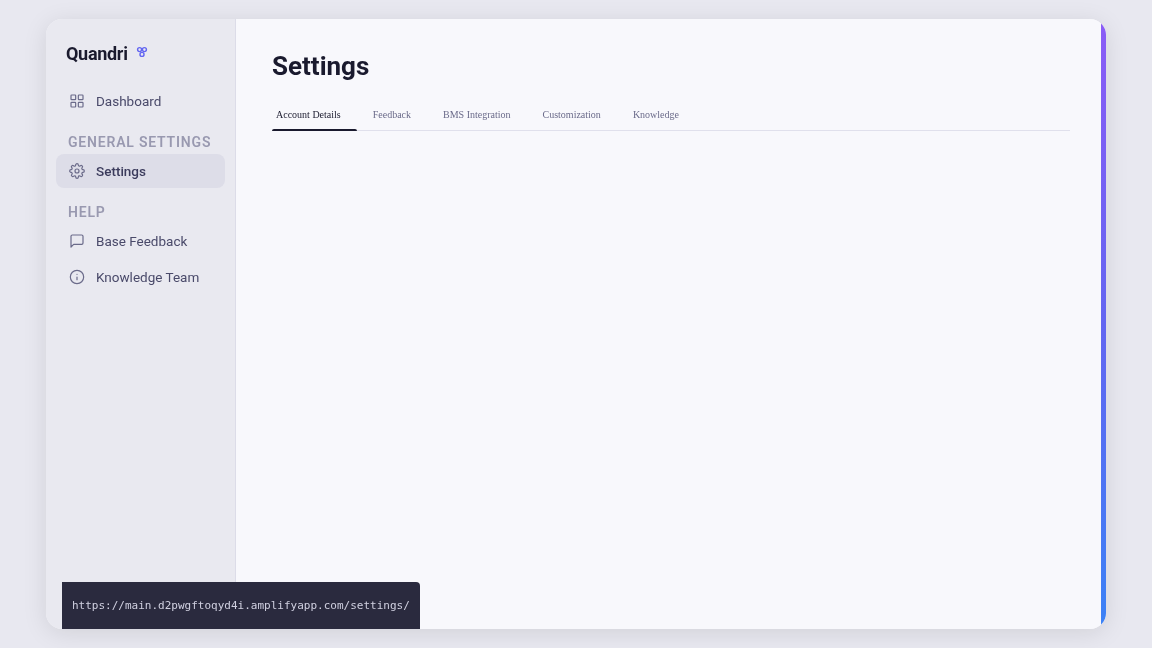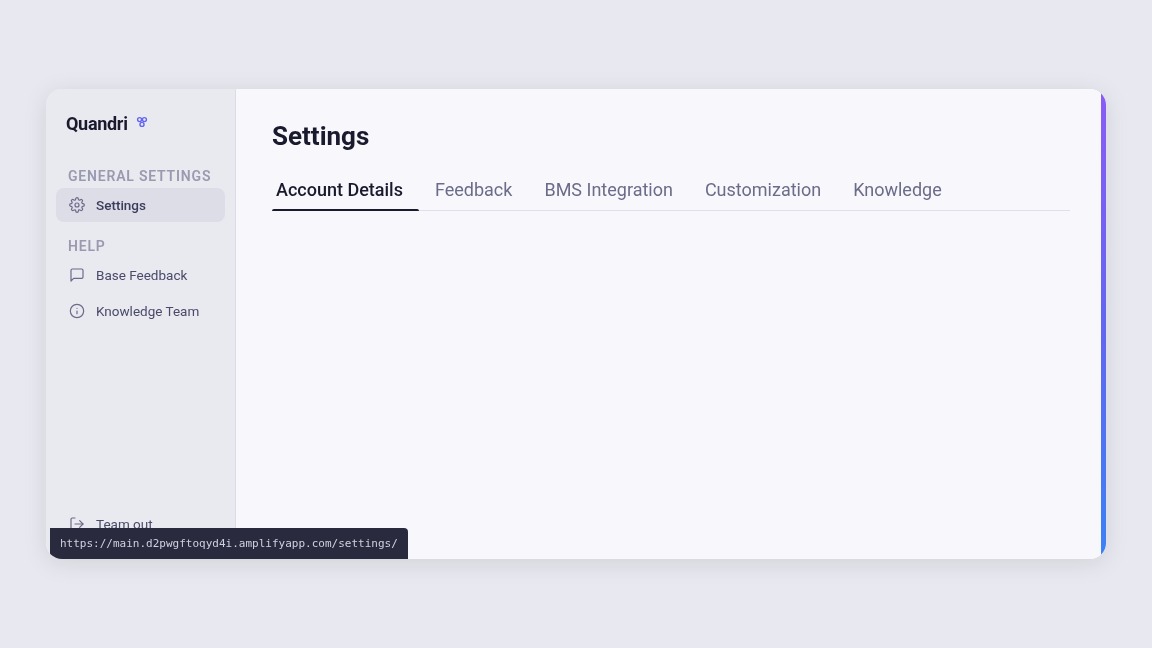--- a/index.html
+++ b/index.html
@@ -11,21 +11,21 @@
       width: 1152px;
       height: 648px;
       background: #e8e8f0;
       font-family: -apple-system, BlinkMacSystemFont, 'Segoe UI', Roboto, sans-serif;
       display: flex;
       align-items: center;
       justify-content: center;
     }
     .app-container {
       width: 1060px;
-      height: 470px;
+      height: 610px;
       background: #f4f4f8;
       border-radius: 16px;
       display: flex;
       overflow: hidden;
       position: relative;
       box-shadow: 0 4px 24px rgba(0,0,0,0.10);
     }
     
     .app-container::after {
       content: '';
@@ -121,26 +121,27 @@
       margin-bottom: 20px;
     }
     .tabs-bar {
       display: flex;
       align-items: center;
       gap: 0;
       border-bottom: 1px solid #e0e0ec;
       margin-bottom: 0;
     }
     .tab-item {
-      font-size: 18px;
+      font-size: 10px;
       color: #6b6b8a;
       padding: 8px 16px 10px 16px;
       cursor: pointer;
       position: relative;
       white-space: nowrap;
+      font-family: Liberation Serif, serif;
     }
     .tab-item:first-child {
       padding-left: 4px;
     }
     .tab-item.active {
       color: #1a1a2e;
       font-weight: 500;
     }
     .tab-item.active::after {
       content: '';
@@ -153,25 +154,25 @@
       border-radius: 2px 2px 0 0;
     }
     .content-area {
       flex: 1;
       background: #f8f8fc;
     }
     
     .url-bar {
       position: absolute;
       bottom: 0;
-      left: 4px;
+      left: 16px;
       background: #2a2a3e;
       color: #d0d0e0;
       font-size: 11px;
-      padding: 9px 10px;
+      padding: 17px 10px;
       border-radius: 0 4px 0 0;
       font-family: monospace;
     }
 
     
     svg {
       width: 16px;
       height: 16px;
       stroke: currentColor;
       fill: none;
@@ -192,20 +193,31 @@
         <svg viewBox="0 0 20 20" width="20" height="20" fill="#6366f1" stroke="none">
           <circle cx="7" cy="7" r="2.5"></circle>
           <circle cx="13" cy="7" r="2.5"></circle>
           <circle cx="10" cy="13" r="2.5"></circle>
         </svg>
       </span>
     </div>
 
     <div class="sidebar-nav">
 
+      <div class="sidebar-item">
+        <span class="item-icon">
+          <svg viewBox="0 0 24 24">
+            <rect x="3" y="3" width="7" height="7" rx="1"></rect>
+            <rect x="14" y="3" width="7" height="7" rx="1"></rect>
+            <rect x="3" y="14" width="7" height="7" rx="1"></rect>
+            <rect x="14" y="14" width="7" height="7" rx="1"></rect>
+          </svg>
+        </span>
+        <span>Dashboard</span>
+      </div>
 
       <div class="section-label">GENERAL SETTINGS</div>
 
 
       <div class="sidebar-item active">
         <span class="item-icon">
           <svg viewBox="0 0 24 24">
             <circle cx="12" cy="12" r="3"></circle>
             <path d="M19.4 15a1.65 1.65 0 0 0 .33 1.82l.06.06a2 2 0 0 1-2.83 2.83l-.06-.06a1.65 1.65 0 0 0-1.82-.33 1.65 1.65 0 0 0-1 1.51V21a2 2 0 0 1-4 0v-.09A1.65 1.65 0 0 0 9 19.4a1.65 1.65 0 0 0-1.82.33l-.06.06a2 2 0 0 1-2.83-2.83l.06-.06A1.65 1.65 0 0 0 4.68 15a1.65 1.65 0 0 0-1.51-1H3a2 2 0 0 1 0-4h.09A1.65 1.65 0 0 0 4.6 9a1.65 1.65 0 0 0-.33-1.82l-.06-.06a2 2 0 0 1 2.83-2.83l.06.06A1.65 1.65 0 0 0 9 4.68a1.65 1.65 0 0 0 1-1.51V3a2 2 0 0 1 4 0v.09a1.65 1.65 0 0 0 1 1.51 1.65 1.65 0 0 0 1.82-.33l.06-.06a2 2 0 0 1 2.83 2.83l-.06.06A1.65 1.65 0 0 0 19.4 9a1.65 1.65 0 0 0 1.51 1H21a2 2 0 0 1 0 4h-.09a1.65 1.65 0 0 0-1.51 1z"></path>
           </svg>

